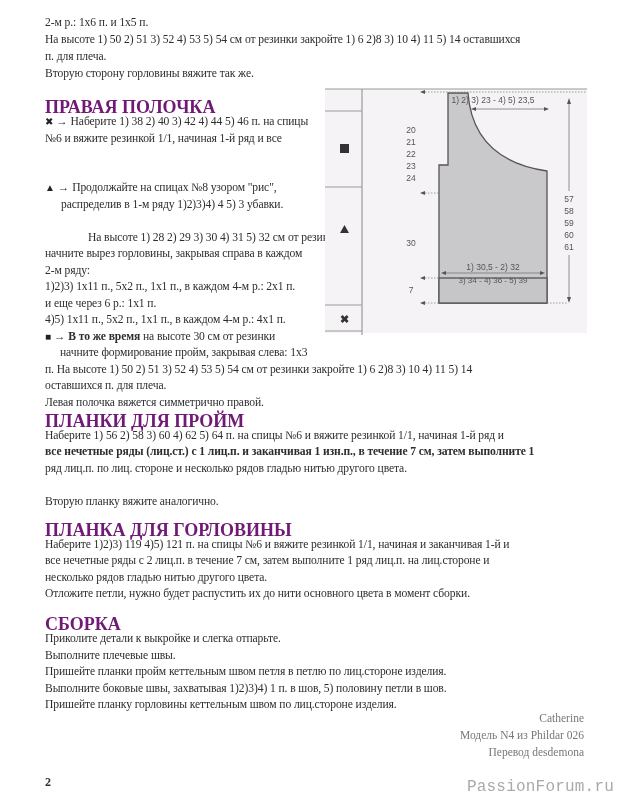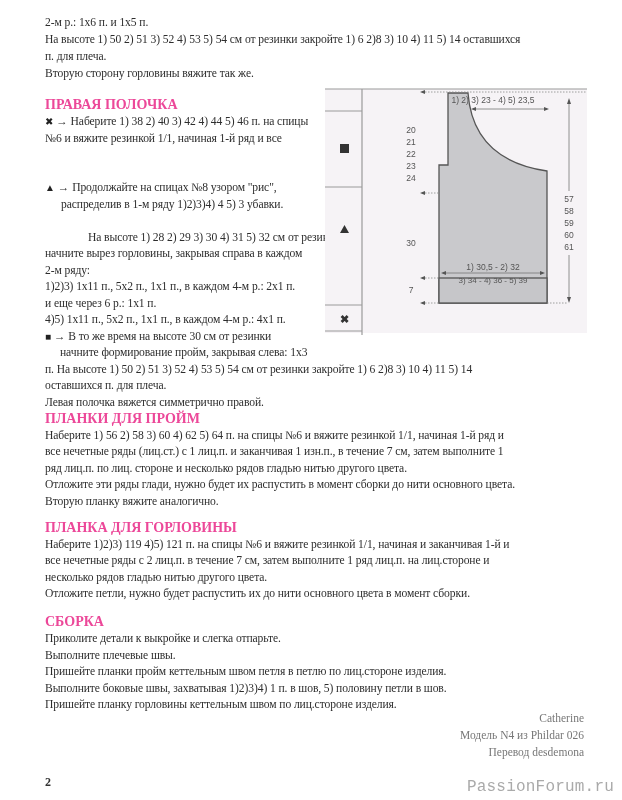--- a/index.html
+++ b/index.html
@@ -14,26 +14,26 @@
   .p {
     position: absolute;
     font-size: 11.6px;
     line-height: 16.3px;
     color: #2d2d2d;
     white-space: nowrap;
     letter-spacing: -0.1px;
   }
   .h {
     position: absolute;
-    font-size: 14px;
+    font-size: 18px;
     font-weight: bold;
-    color: #ec4899;
+    color: #701a75;
     white-space: nowrap;
   }
-  .b { font-weight: normal; }
+  .b { font-weight: bold; }
   .sym { display: inline-block; font-size: 10px; margin-right: 3px; color:#222; }
   .credits { position: absolute; right: 38px; top: 710px; text-align: right;
     font-size: 11.5px; line-height: 17px; color: #777; }
   .pagenum { position: absolute; left: 45px; top: 775px; font-size: 12px; font-weight: bold; color: #333; }
   .watermark { position: absolute; right: 8px; top: 778px; font-family: Liberation Mono, monospace;
     font-size: 16px; color: #aaa; letter-spacing: 0.2px; }
   svg text { font-family: "Liberation Sans", sans-serif; }
 </style>
 </head>
 <body>
@@ -130,23 +130,22 @@
     <line x1="97" y1="193" x2="114" y2="193" stroke="#888" stroke-width="0.8" stroke-dasharray="1.5,1.5"></line>
     <polygon points="95,193 100,191 100,195" fill="#555"></polygon>
     <line x1="97" y1="218" x2="114" y2="218" stroke="#888" stroke-width="0.8" stroke-dasharray="1.5,1.5"></line>
     <polygon points="95,218 100,216 100,220" fill="#555"></polygon>
     <line x1="222" y1="218" x2="242" y2="218" stroke="#888" stroke-width="0.8" stroke-dasharray="1.5,1.5"></line>
     <text x="86" y="208" font-size="8.5" fill="#555" text-anchor="middle">7</text>
   </svg>
 
   <div class="h" style="left:45px; top:411px;">ПЛАНКИ ДЛЯ ПРОЙМ</div>
   <div class="p" style="left:45px; top:428px;">Наберите 1) 56 2) 58 3) 60 4) 62 5) 64 п. на спицы №6 и вяжите резинкой 1/1, начиная 1-й ряд и</div>
-  <div class="p" style="left:45px; top:444px;">все нечетные ряды (лиц.ст.) с 1 лиц.п. и заканчивая 1 изн.п., в течение 7 см, затем выполните 1</div>
+  <div class="p" style="left:45px; top:444px;font-weight:bold;">все нечетные ряды (лиц.ст.) с 1 лиц.п. и заканчивая 1 изн.п., в течение 7 см, затем выполните 1</div>
   <div class="p" style="left:45px; top:461px;">ряд лиц.п. по лиц. стороне и несколько рядов гладью нитью другого цвета.</div>
-  <div class="p" style="left:45px; top:477px;">Отложите эти ряды глади, нужно будет их распустить в момент сборки до нити основного цвета.</div>
   <div class="p" style="left:45px; top:494px;">Вторую планку вяжите аналогично.</div>
 
   <div class="h" style="left:45px; top:520px;">ПЛАНКА ДЛЯ ГОРЛОВИНЫ</div>
   <div class="p" style="left:45px; top:537px;">Наберите 1)2)3) 119 4)5) 121 п. на спицы №6 и вяжите резинкой 1/1, начиная и заканчивая 1-й и</div>
   <div class="p" style="left:45px; top:553px;">все нечетные ряды с 2 лиц.п.  в течение 7 см, затем выполните 1 ряд лиц.п. на лиц.стороне и</div>
   <div class="p" style="left:45px; top:570px;">несколько рядов гладью нитью другого цвета.</div>
   <div class="p" style="left:45px; top:586px;">Отложите петли, нужно будет распустить их до нити основного цвета в момент сборки.</div>
 
   <div class="h" style="left:45px; top:614px;">СБОРКА</div>
   <div class="p" style="left:45px; top:631px;">Приколите детали к выкройке и слегка отпарьте.</div>

